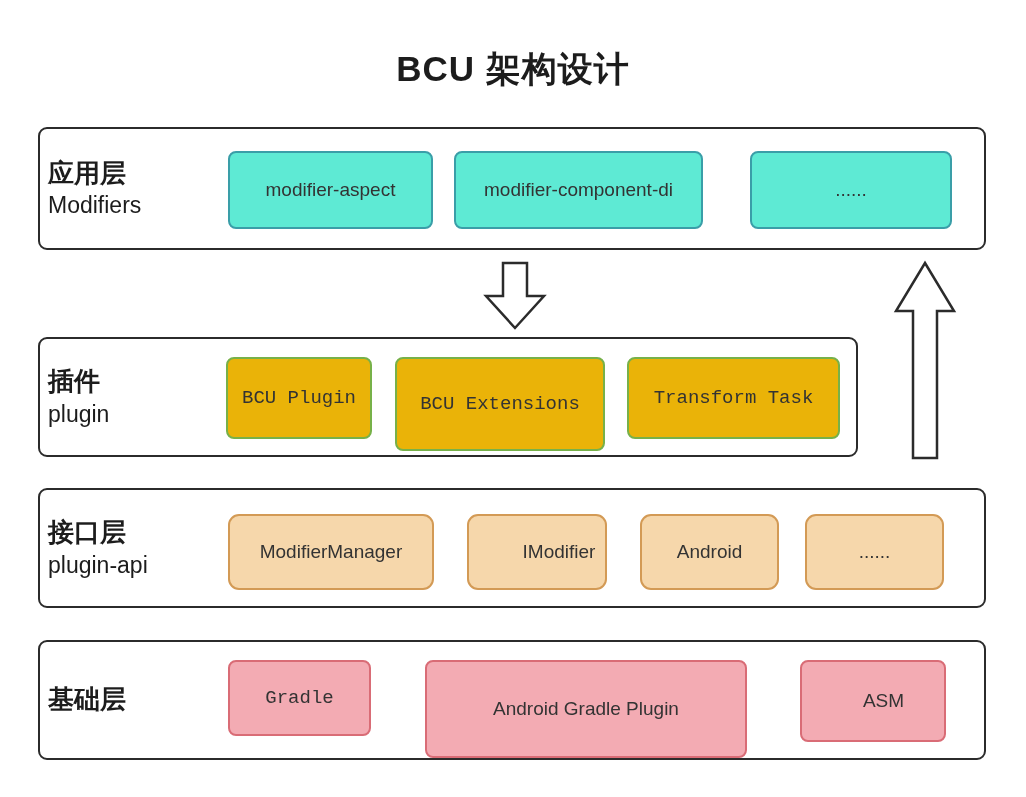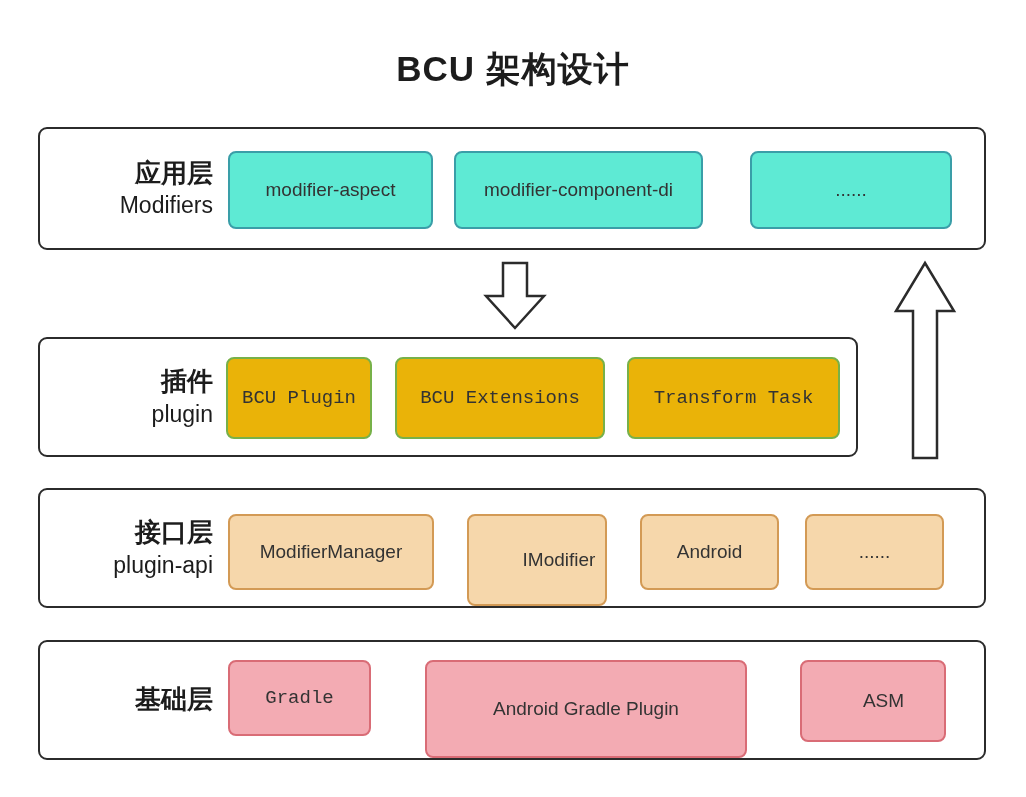--- a/index.html
+++ b/index.html
@@ -28,41 +28,41 @@
     border-radius: 9px;
     background: #ffffff;
     box-sizing: border-box;
   }
   .layer-label {
     position: absolute;
     left: 8px;
     width: 165px;
     top: 50%;
     transform: translateY(-50%);
-    text-align: right;
+    text-align: left;
     color: #1c1c1c;
     line-height: 1.25;
   }
   .label-cn { font-size: 26px; font-weight: 700; }
   .label-en { font-size: 23px; font-weight: 400; margin-top: 2px; }
   .node {
     position: absolute;
     border-radius: 8px;
     border: 2px solid;
     box-sizing: border-box;
     display: flex;
     align-items: center;
     justify-content: center;
     font-size: 19px;
     color: #333333;
     text-align: center;
   }
   .node-app    { background: #5eead4; border-color: #3a9ea8; }
   .node-plugin { background: #eab308; border-color: #77b149; font-family: Liberation Mono, monospace; }
-  .node-api    { background: #f6d7ab; border-color: #d39a55; }
+  .node-api    { background: #f6d7ab; border-color: #d39a55; border-radius: 11px; }
   .node-base   { background: #f3abb3; border-color: #d96c76; }
   .arrows {
     position: absolute;
     inset: 0;
     width: 1026px;
     height: 797px;
     pointer-events: none;
   }
 </style>
 </head>
@@ -81,31 +81,31 @@
     <div class="node node-app" style="top:22px; left:414px; width:249px; height:78px;">modifier-component-di</div>
     <div class="node node-app" style="top:22px; left:710px; width:202px; height:78px;">......</div>
   </div>
 
   <div class="layer" style="top:337px; left:38px; width:820px; height:120px;">
     <div class="layer-label">
       <div class="label-cn">插件</div>
       <div class="label-en">plugin</div>
     </div>
     <div class="node node-plugin" style="top:18px; left:186px; width:146px; height:82px;">BCU Plugin</div>
-    <div class="node node-plugin" style="top:18px; left:355px; width:210px; height:82px;">BCU Extensions</div>
+    <div class="node node-plugin" style="top:18px; left:355px; width:210px; height:94px;">BCU Extensions</div>
     <div class="node node-plugin" style="top:18px; left:587px; width:213px; height:82px;">Transform Task</div>
   </div>
 
   <div class="layer" style="top:488px; left:38px; width:948px; height:120px;">
     <div class="layer-label">
       <div class="label-cn">接口层</div>
       <div class="label-en">plugin-api</div>
     </div>
     <div class="node node-api" style="top:24px; left:188px; width:206px; height:76px;">ModifierManager</div>
-    <div class="node node-api" style="top:24px; left:427px; width:140px; height:92px;padding-left:44px;">IModifier</div>
+    <div class="node node-api" style="top:24px; left:427px; width:140px; height:76px;padding-left:44px;">IModifier</div>
     <div class="node node-api" style="top:24px; left:600px; width:139px; height:76px;">Android</div>
     <div class="node node-api" style="top:24px; left:765px; width:139px; height:76px;">......</div>
   </div>
 
   <div class="layer" style="top:640px; left:38px; width:948px; height:120px;">
     <div class="layer-label">
       <div class="label-cn">基础层</div>
       <div class="label-en"></div>
     </div>
     <div class="node node-base" style="top:18px; left:188px; width:143px; height:76px;font-family:Liberation Mono, monospace;">Gradle</div>

